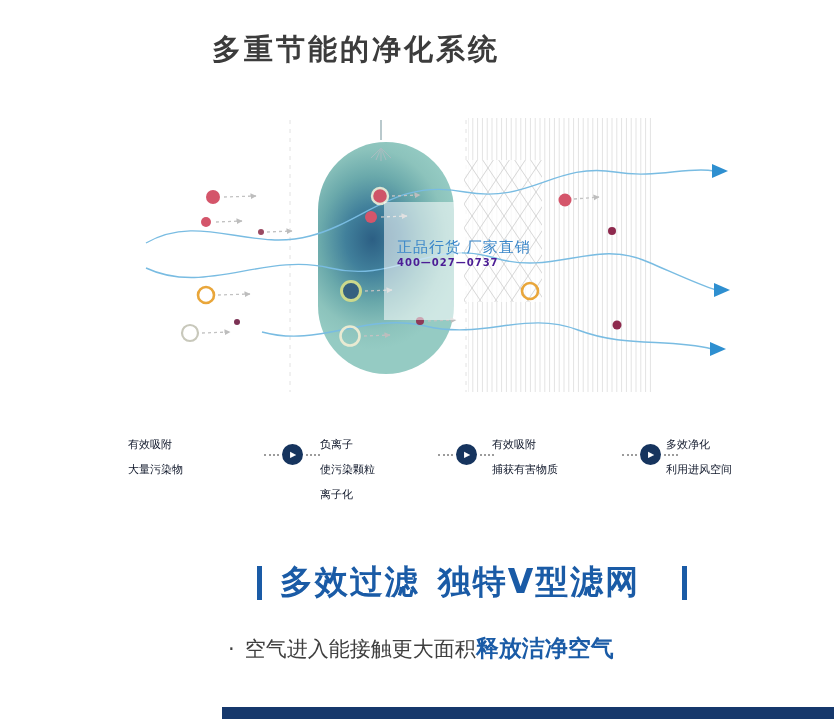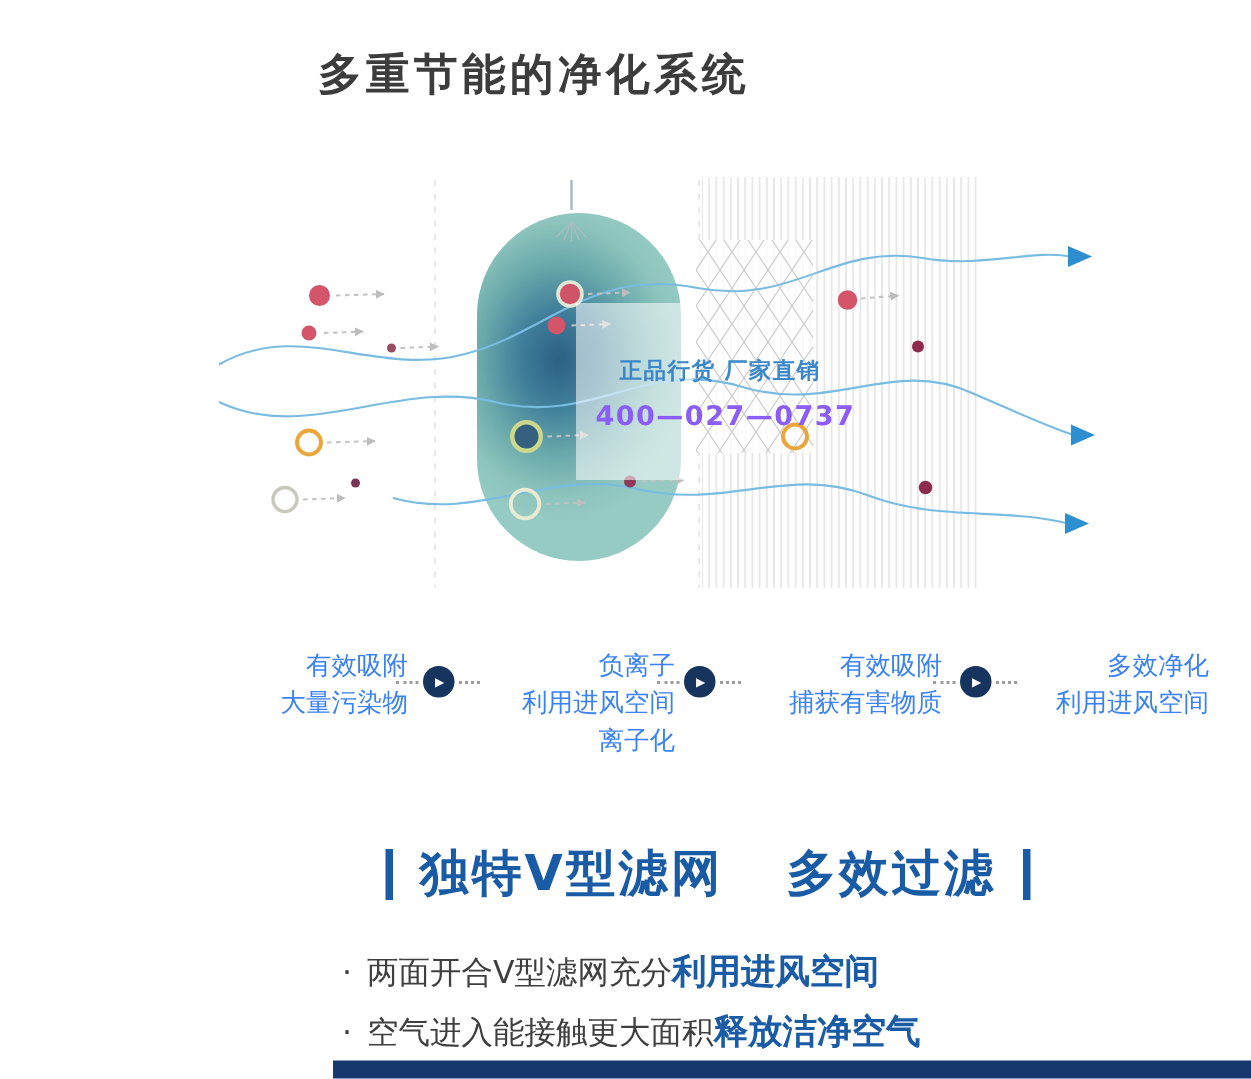--- a/index.html
+++ b/index.html
@@ -18,26 +18,26 @@
     border-radius:68px; z-index:1;
     background: radial-gradient(90px 110px at 40% 42%,
       #2c5f84 0%, #41809b 30%, #6aa9ab 58%, #8cc3bc 82%, #95cbc3 100%);
   }
 
   .diagram { position:absolute; left:0; top:0; width:834px; height:430px; z-index:2; pointer-events:none; }
 
   .watermark { position:absolute; left:384px; top:202px; z-index:3; }
   .wm-box { position:absolute; left:0; top:0; width:78px; height:118px; background:rgba(255,255,255,0.55); }
   .wm-text { position:absolute; left:13px; top:36px; width:230px; }
-  .wm-line1 { font-size:15px; font-weight:bold; color:#3b87c9; letter-spacing:1px; white-space:nowrap;margin-left:16px; }
-  .wm-phone { font-size:18px; font-weight:bold; color:#8b5cf6; letter-spacing:1px; margin-top:10px; white-space:nowrap; }
+  .wm-line1 { font-size:15px; font-weight:normal; color:#3b87c9; letter-spacing:1px; white-space:nowrap; }
+  .wm-phone { font-size:10px; font-weight:bold; color:#4c1d95; letter-spacing:1px; margin-top:0; white-space:nowrap; }
 
   .step {
-    position:absolute; top:432px; text-align:right;
-    font-size:17px; line-height:25px; color:#3b82f6; white-space:pre-line; z-index:4;
+    position:absolute; top:432px; text-align:left;
+    font-size:11px; line-height:25px; color:#0f172a; white-space:pre-line; z-index:4;
   }
   .step1 { left:128px; width:144px; }
   .step2 { left:320px; width:130px; }
   .step3 { left:492px; width:136px; }
   .step4 { left:666px; width:140px; }
 
   .connector { position:absolute; top:444px; width:56px; display:flex; align-items:center; gap:3px; z-index:4; }
   .connector .dots { flex:1; border-top:2px dotted #9c9c9c; height:0; }
   .connector .arrow-circle {
     width:21px; height:21px; border-radius:50%; background:#16345e;
@@ -152,48 +152,45 @@
   </div>
 
   <div class="step step1">有效吸附
 大量污染物</div>
   <div class="connector c1">
     <span class="dots"></span>
     <span class="arrow-circle">▶</span>
     <span class="dots"></span>
   </div>
   <div class="step step2">负离子
-利用进风空间
+使污染颗粒
 离子化</div>
   <div class="connector c2">
     <span class="dots"></span>
     <span class="arrow-circle">▶</span>
     <span class="dots"></span>
   </div>
   <div class="step step3">有效吸附
 捕获有害物质</div>
   <div class="connector c3">
     <span class="dots"></span>
     <span class="arrow-circle">▶</span>
     <span class="dots"></span>
   </div>
   <div class="step step4">多效净化
 利用进风空间</div>
 
   <div class="headline">
     <span class="bar"></span>
+    <span class="part">多效过滤</span>
     <span class="part part1">独特V型滤网</span>
-    <span class="part">多效过滤</span>
     <span class="bar"></span>
   </div>
 
   <div class="bullets">
-    <div class="bullet-line">
-      <span class="marker">·</span><span>两面开合V型滤网充分</span><span class="highlight">利用进风空间</span>
-    </div>
     <div class="bullet-line">
       <span class="marker">·</span><span>空气进入能接触更大面积</span><span class="highlight">释放洁净空气</span>
     </div>
   </div>
 
   <div class="footer-bar"></div>
 
 </div>
 
 </body></html>

